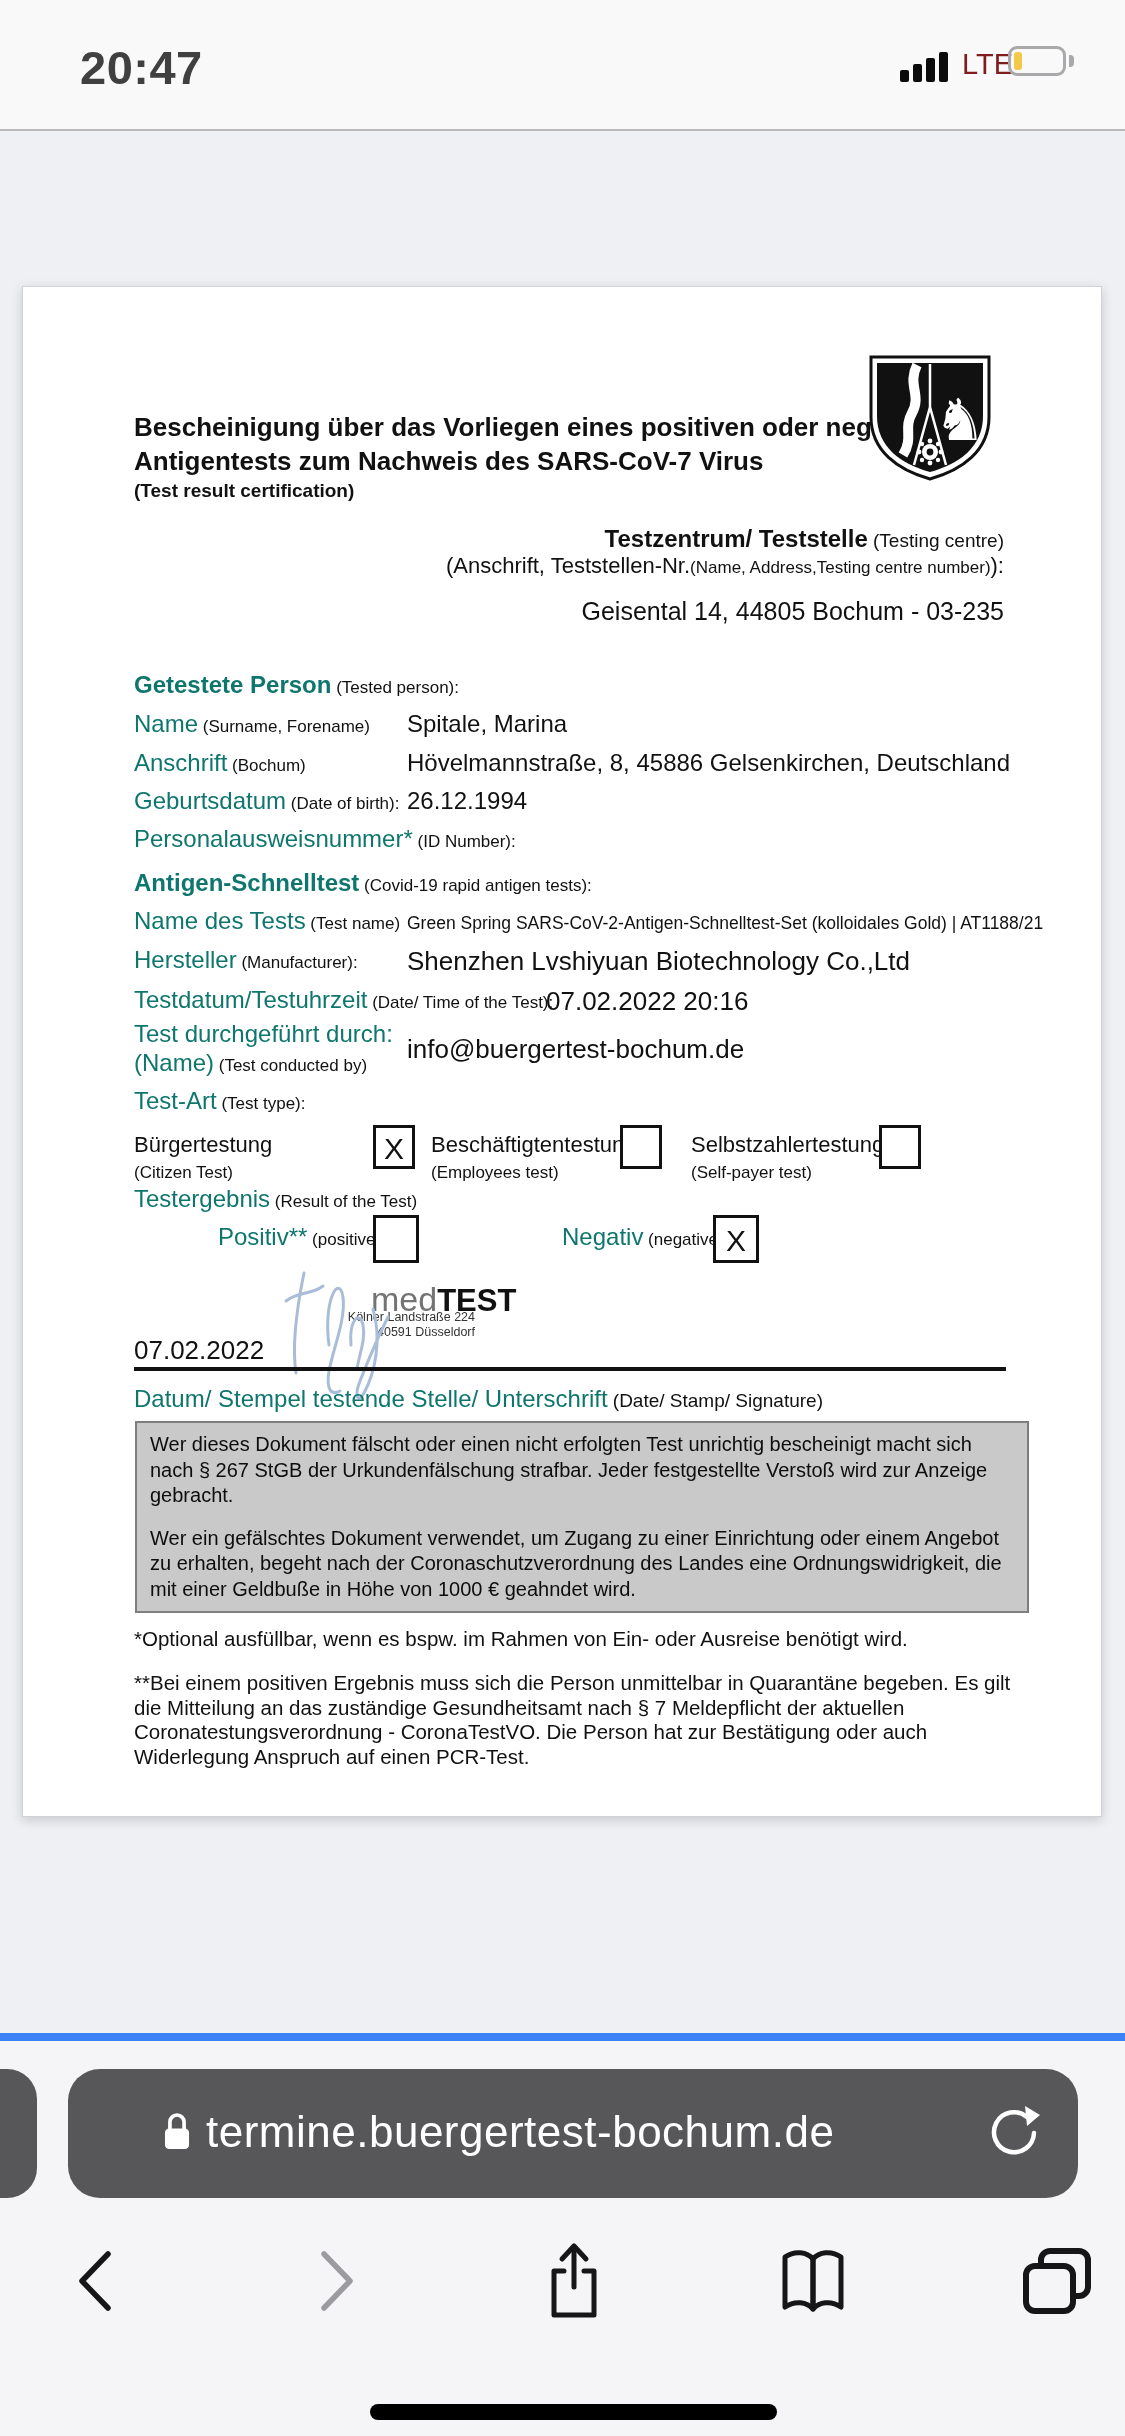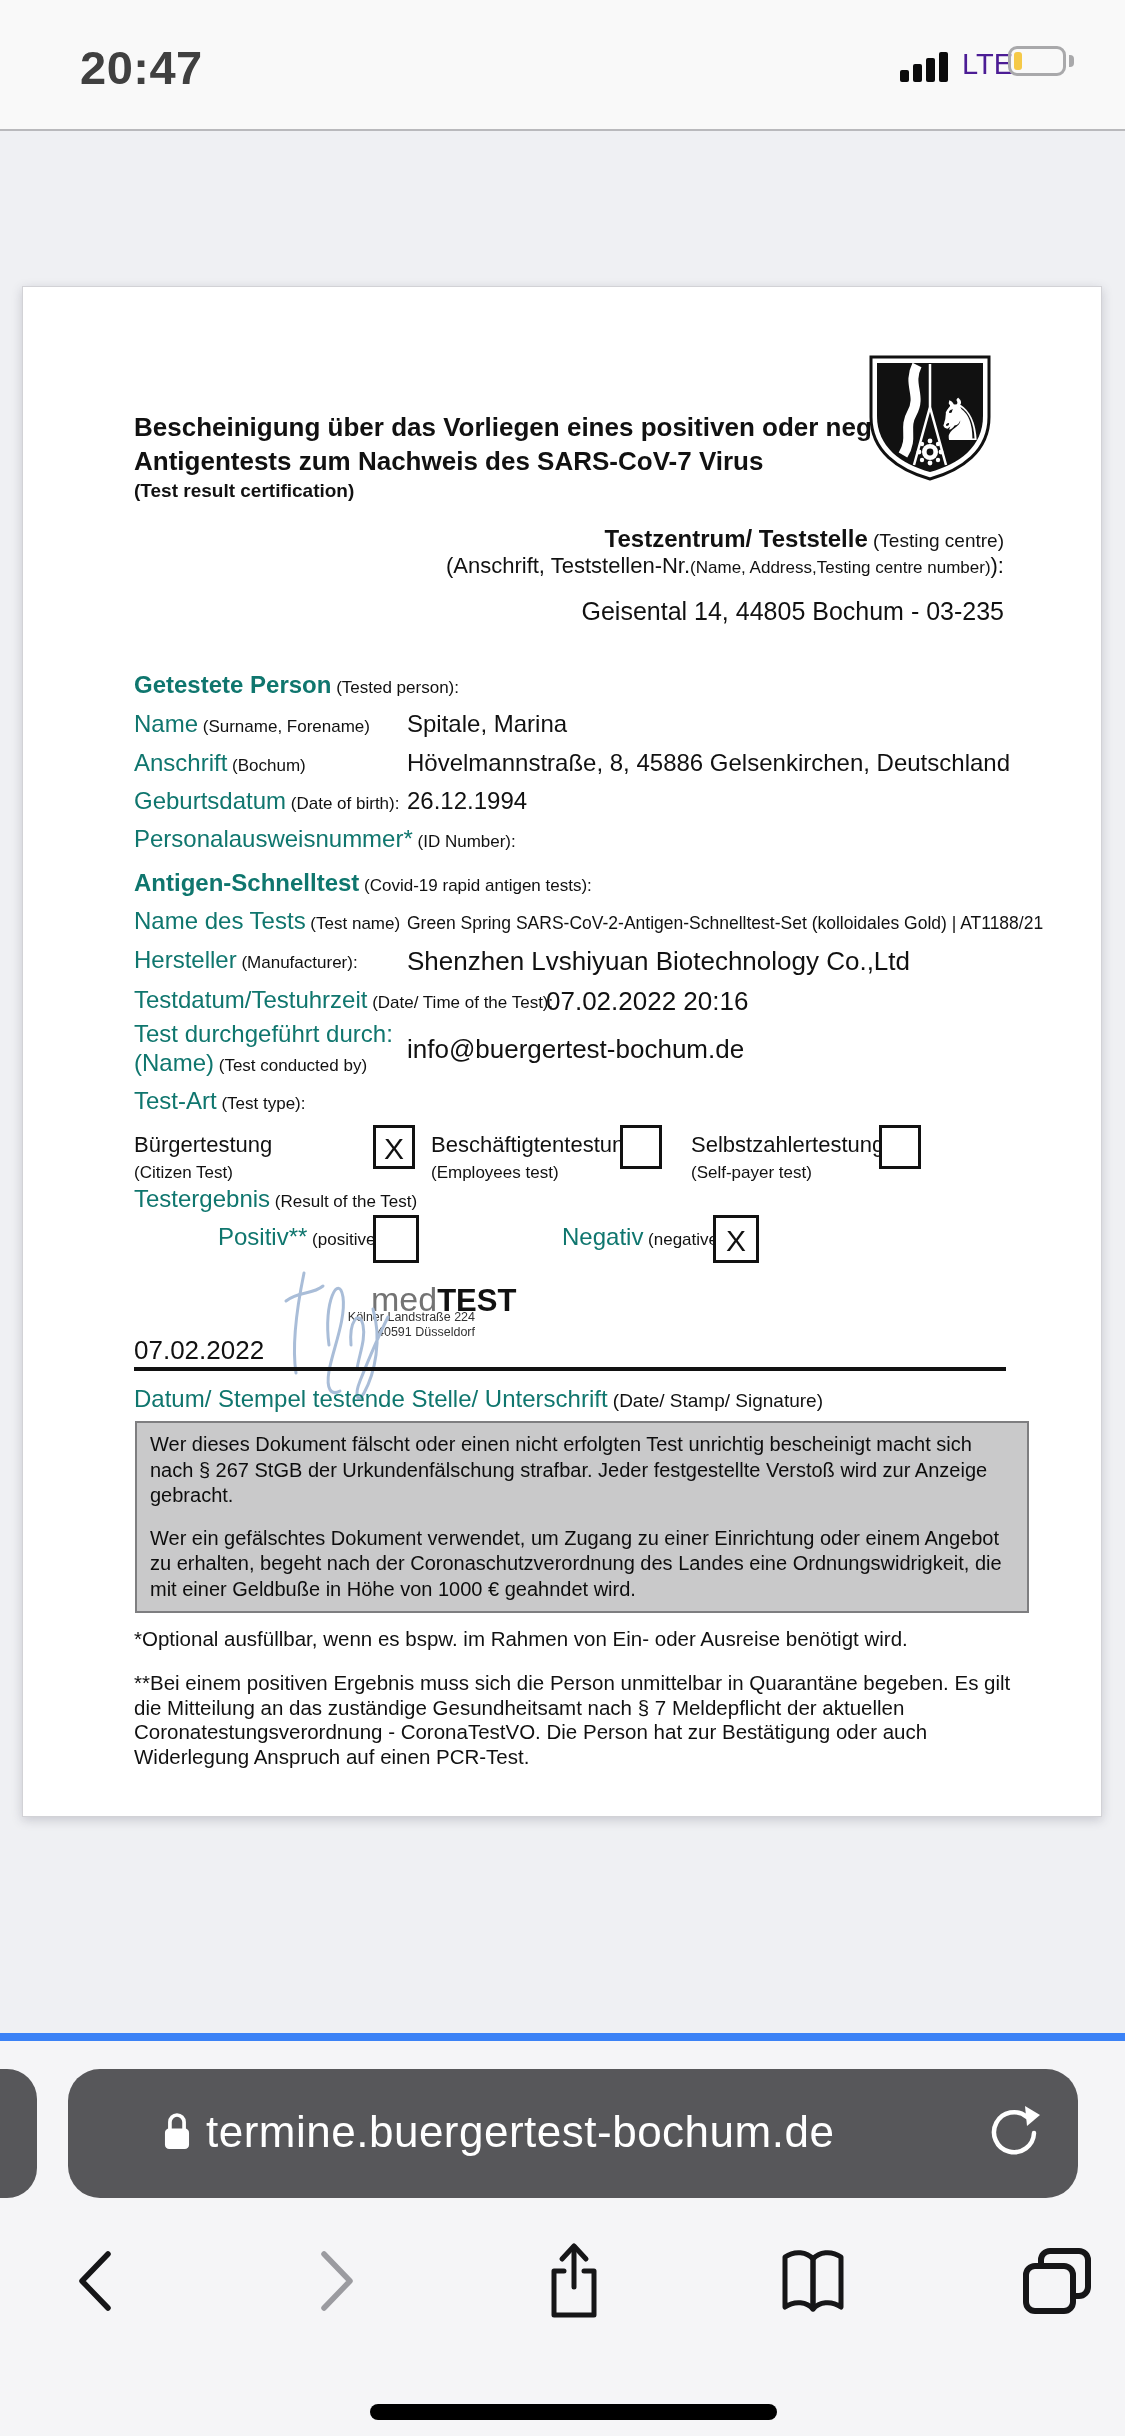--- a/index.html
+++ b/index.html
@@ -8,21 +8,21 @@
 
   .screen { position:absolute; inset:0; }
 
   
   .status-bar { position:absolute; left:0; top:0; width:1125px; height:131px; background:#f9f9f9; border-bottom:2px solid #b9b9bc; z-index:5; }
   .status-time { position:absolute; left:80px; top:40px; font-size:47px; font-weight:600; color:#404040; letter-spacing:.5px; }
   .signal-bars { position:absolute; left:900px; top:44px; width:54px; height:40px; }
   .signal-bars i { position:absolute; bottom:2px; width:9px; border-radius:2px; background:#0b0b0c; }
   .signal-bars i:nth-child(1){left:0;height:12px;} .signal-bars i:nth-child(2){left:13px;height:18px;}
   .signal-bars i:nth-child(3){left:26px;height:24px;} .signal-bars i:nth-child(4){left:39px;height:30px;}
-  .lte { position:absolute; left:962px; top:48px; font-size:29px; font-weight:500; color:#4c1d95; }
+  .lte { position:absolute; left:962px; top:48px; font-size:29px; font-weight:500; color:#7f1d1d; }
   .battery { position:absolute; left:1008px; top:46px; width:58px; height:30px; border:3px solid #a9a9ab; border-radius:9px; }
   .battery .level { position:absolute; left:3px; top:3px; width:8px; height:18px; border-radius:3px; background:#f5c948; }
   .battery-cap { position:absolute; left:1069px; top:55px; width:5px; height:12px; background:#a9a9ab; border-radius:0 4px 4px 0; }
 
   
   .doc-card { position:absolute; left:22px; top:286px; width:1080px; height:1531px; background:#fff; border:1px solid #d2d2d6; box-shadow:0 3px 10px rgba(60,60,80,.22); z-index:2; color:#111; }
   .abs { position:absolute; }
   .b { font-weight:bold; }
   .de24 { font-size:24px; color:#0f766e; }
   .en17 { font-size:17px; color:#111; }

